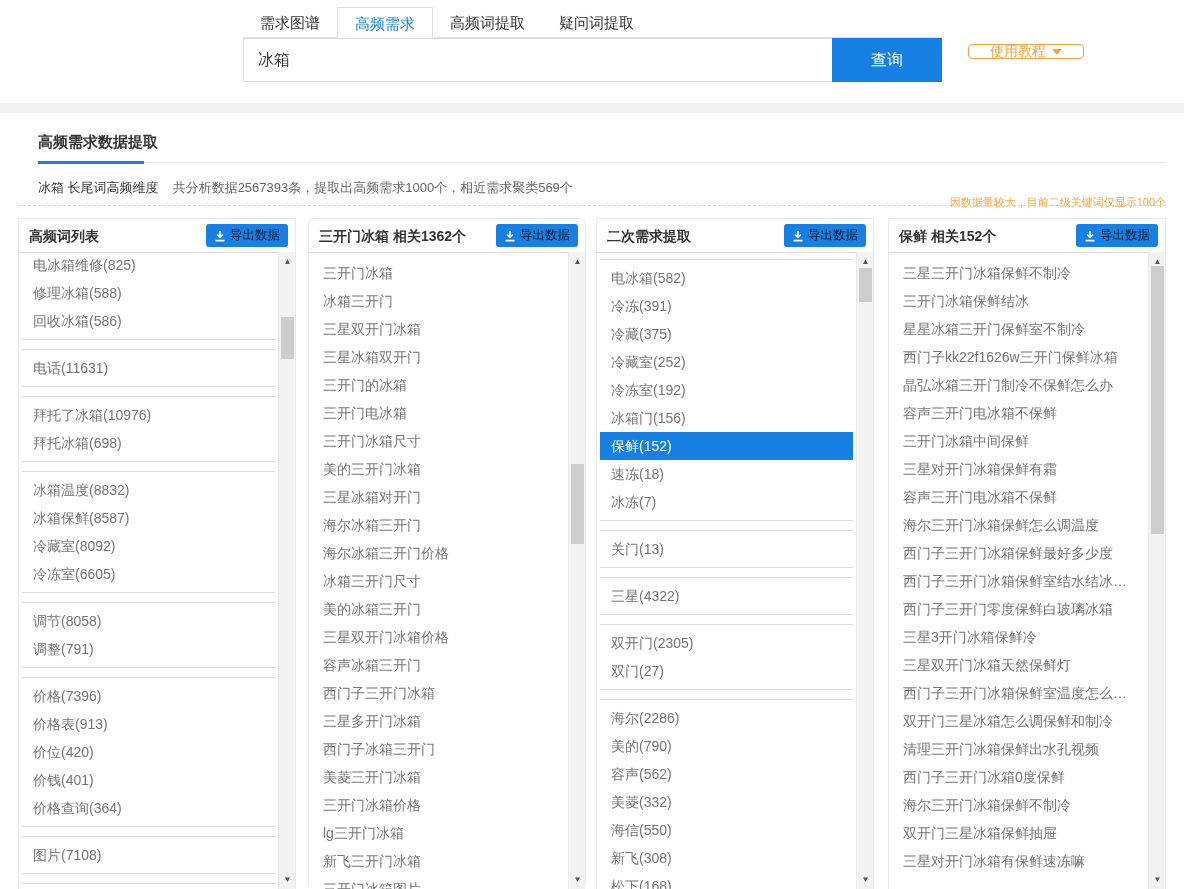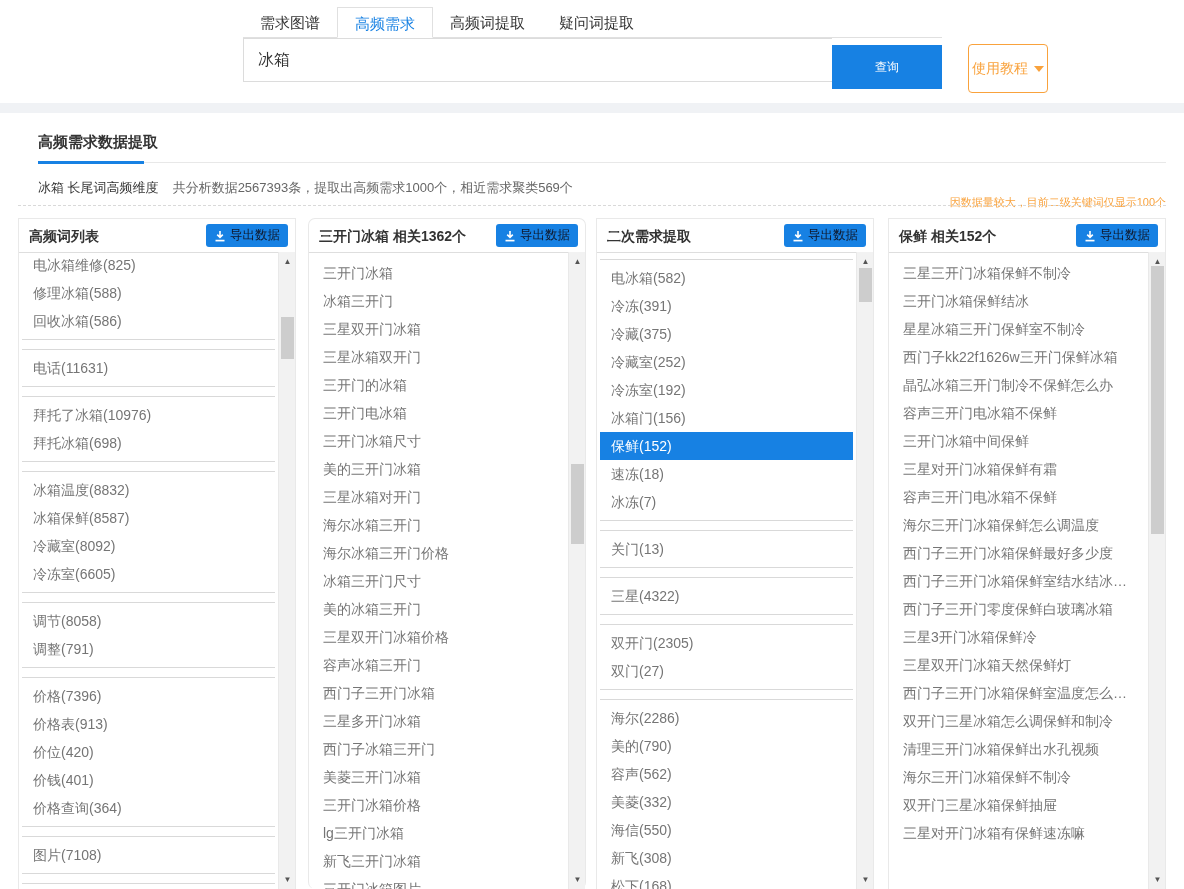--- a/index.html
+++ b/index.html
@@ -17,24 +17,24 @@
   .topbar{position:absolute;top:0;left:0;width:1184px;height:103px;background:#fff;z-index:2;}
   .tabs{position:absolute;left:243px;top:7px;width:699px;height:31px;display:flex;
     border-bottom:1px solid #e0e0e0;}
   .tab{padding:7px 17px 0 17px;font-size:15px;color:#333;height:31px;cursor:pointer;}
   .tab.active{color:var(--accent);border:1px solid #e0e0e0;border-bottom:1px solid #fff;
     margin-bottom:-1px;background:#fff;}
   .search-box{position:absolute;left:243px;top:38px;width:589px;height:44px;
     border:1px solid #dcdcdc;border-right:none;background:#fff;}
   .search-box input{width:100%;height:100%;border:none;outline:none;font-size:16px;
     padding:0 14px;color:#333;font-family:inherit;}
-  .query-btn{position:absolute;left:832px;top:45px;width:110px;height:44px;
-    background:var(--accent);color:#fff;font-size:12px;border:none;cursor:pointer;
+  .query-btn{position:absolute;left:832px;top:38px;width:110px;height:44px;
+    background:var(--accent);color:#fff;font-size:16px;border:none;cursor:pointer;
     display:flex;align-items:center;justify-content:center;font-family:inherit;}
-  .tutorial-btn{position:absolute;left:968px;top:44px;height:49px;padding:0 3px;
+  .tutorial-btn{position:absolute;left:968px;top:44px;height:15px;padding:0 21px;
     border:1px solid var(--orange);border-radius:4px;background:#fff;color:var(--orange);
     font-size:14px;display:flex;align-items:center;gap:6px;cursor:pointer;font-family:inherit;}
   .caret{display:inline-block;width:0;height:0;border-left:5px solid transparent;
     border-right:5px solid transparent;border-top:6px solid var(--orange);}
 
   
   .band{position:absolute;top:103px;left:0;width:1184px;height:10px;background:#f0f2f5;}
 
   
   .main{position:absolute;top:113px;left:0;width:1184px;height:776px;background:#fff;}
@@ -286,20 +286,21 @@
           <div class="item">容声三开门电冰箱不保鲜</div>
           <div class="item">海尔三开门冰箱保鲜怎么调温度</div>
           <div class="item">西门子三开门冰箱保鲜最好多少度</div>
           <div class="item">西门子三开门冰箱保鲜室结水结冰怎...</div>
           <div class="item">西门子三开门零度保鲜白玻璃冰箱</div>
           <div class="item">三星3开门冰箱保鲜冷</div>
           <div class="item">三星双开门冰箱天然保鲜灯</div>
           <div class="item">西门子三开门冰箱保鲜室温度怎么调...</div>
           <div class="item">双开门三星冰箱怎么调保鲜和制冷</div>
           <div class="item">清理三开门冰箱保鲜出水孔视频</div>
+          <div class="item">西门子三开门冰箱0度保鲜</div>
           <div class="item">海尔三开门冰箱保鲜不制冷</div>
           <div class="item">双开门三星冰箱保鲜抽屉</div>
           <div class="item">三星对开门冰箱有保鲜速冻嘛</div>
         </div>
       </div>
     <div class="sbar">
       <div class="sarrow up">▲</div>
       <div class="thumb"></div>
       <div class="sarrow down">▼</div>
     </div>

